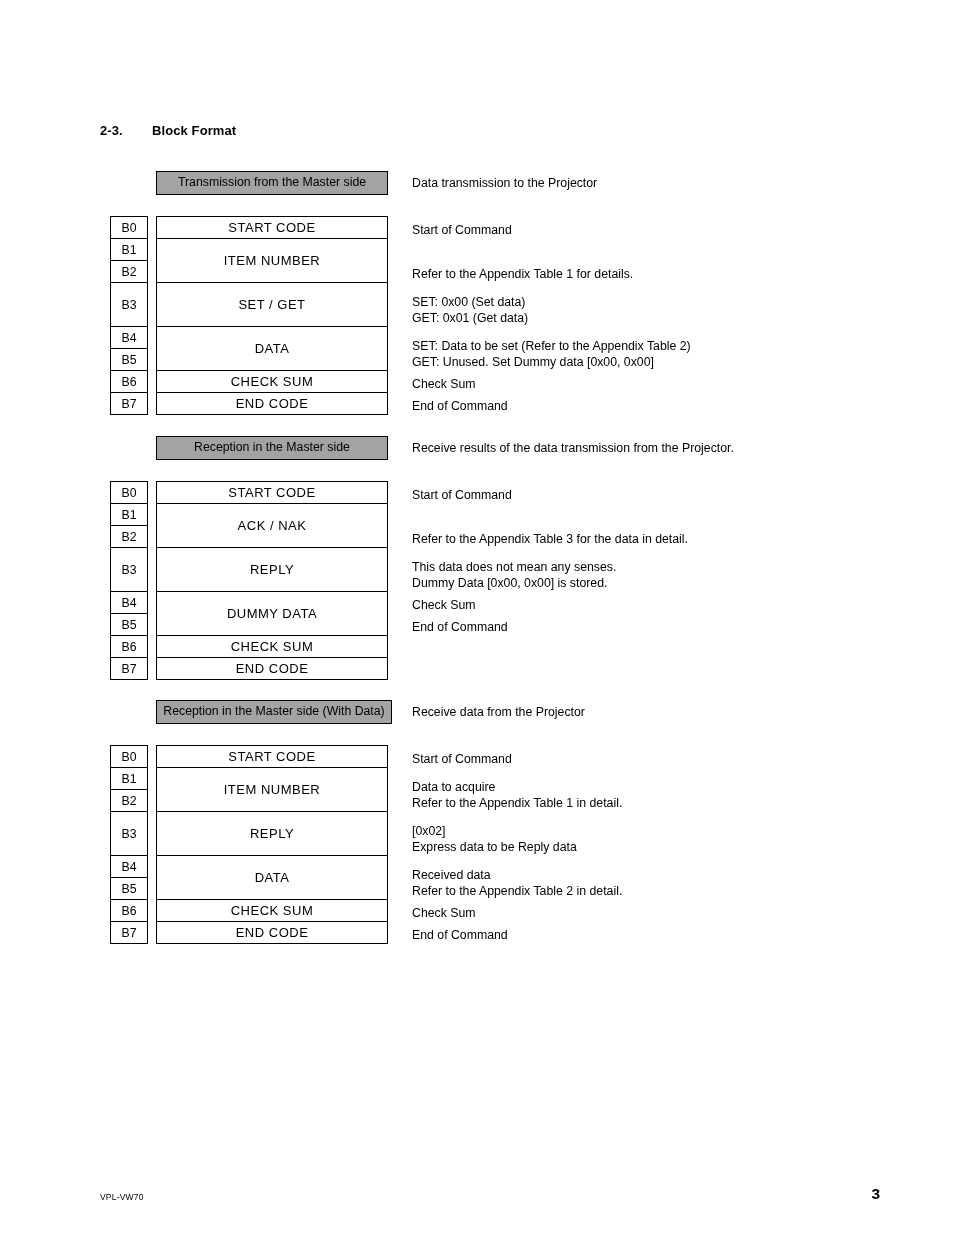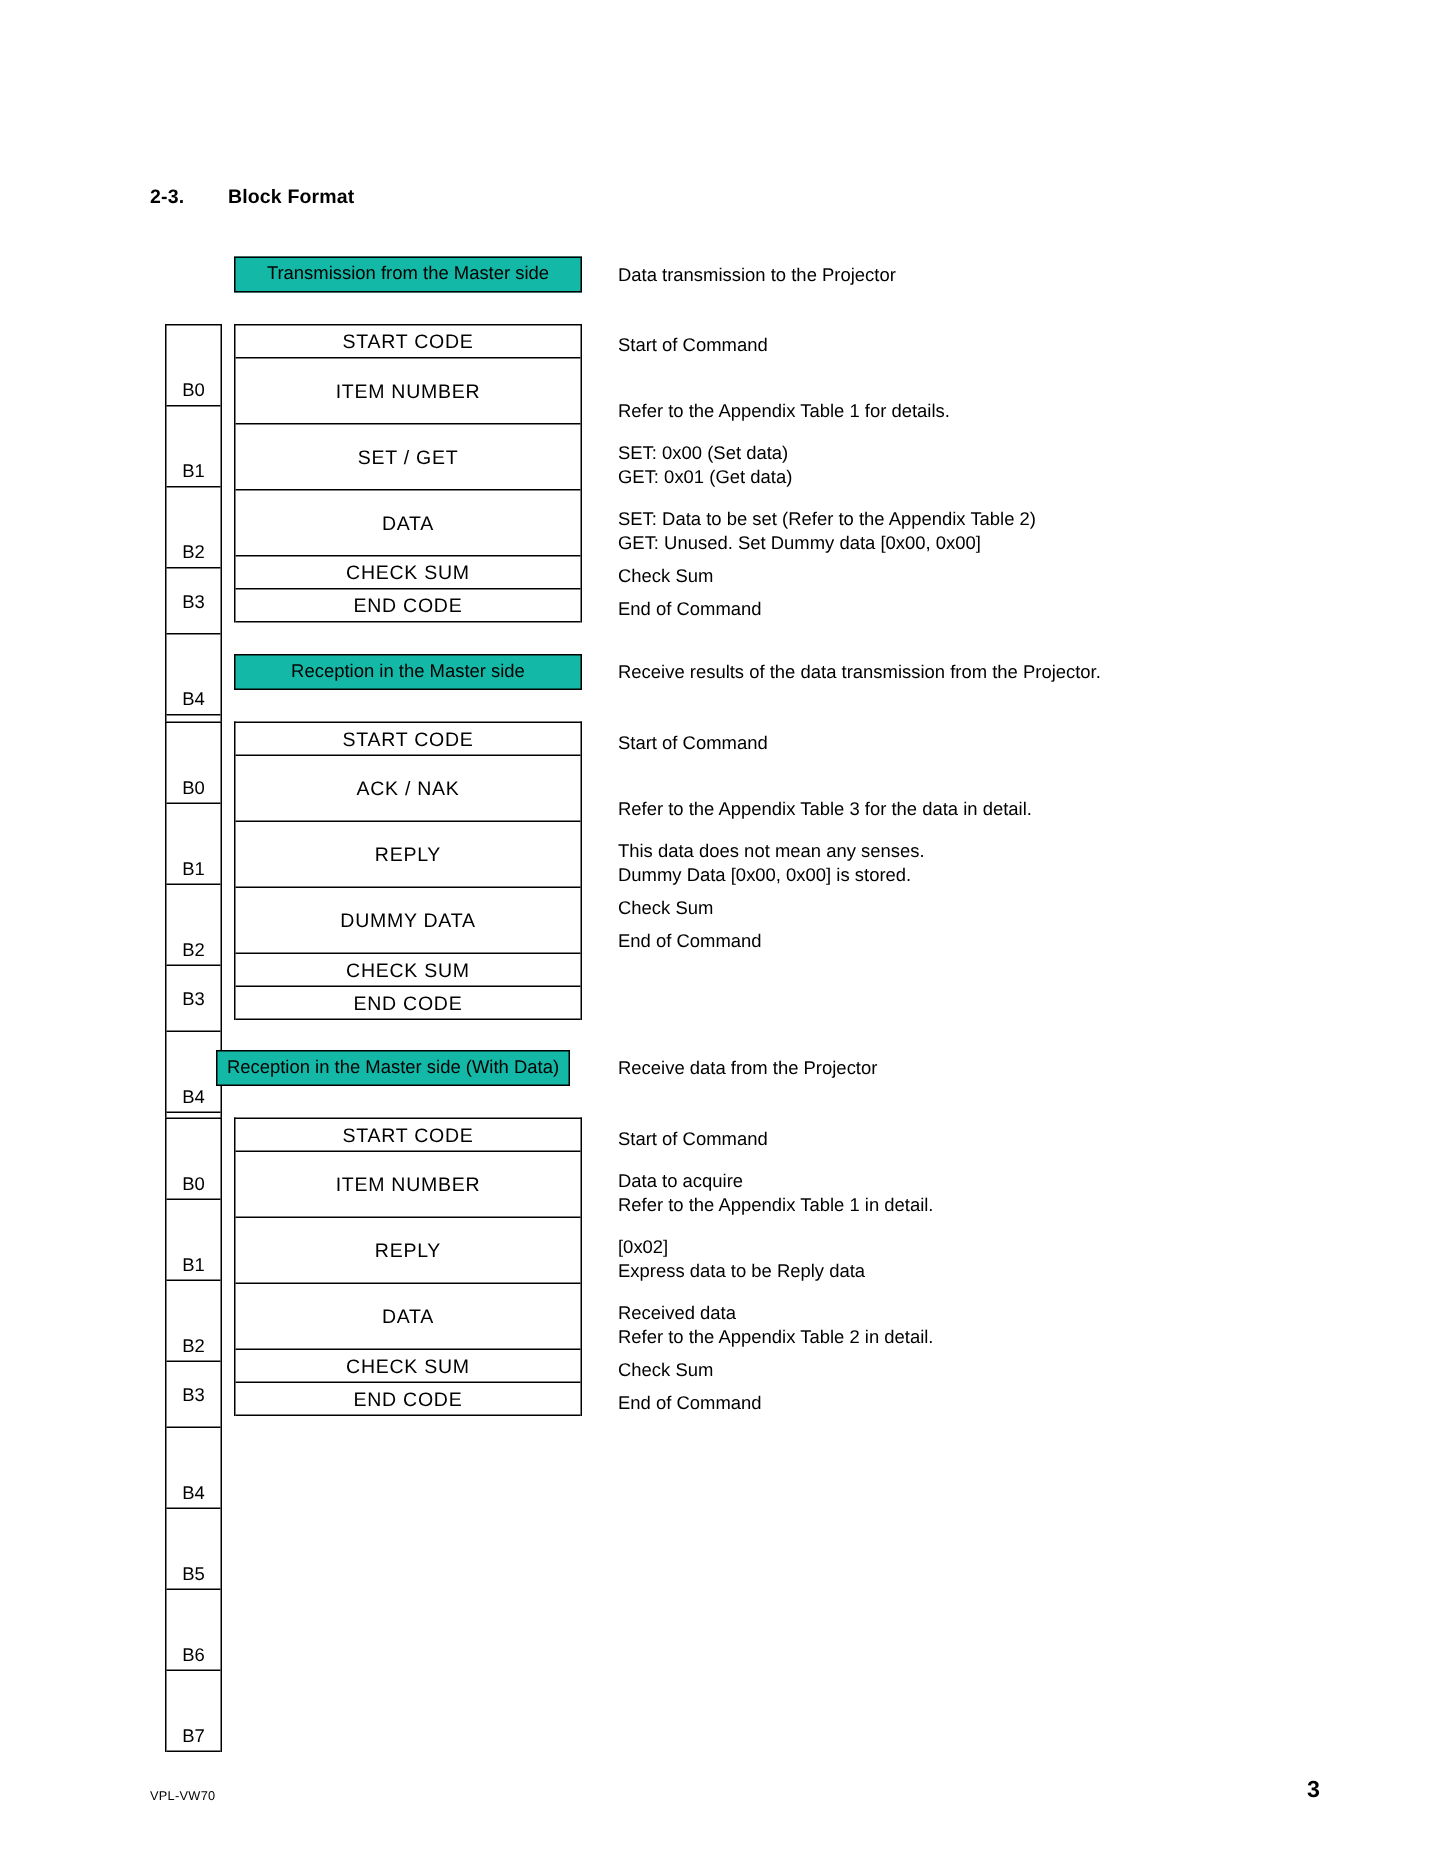--- a/index.html
+++ b/index.html
@@ -44,24 +44,24 @@
   
   .title-box {
     position: absolute;
     border: 1.6px solid #000;
     box-sizing: border-box;
     height: 24px;
     line-height: 21px;
     text-align: center;
     font-size: 12.3px;
     white-space: nowrap;
-    background: #14b8a6;
+    background: #a3a3a3;
   }
   .title-box.w-std { left: 156px; width: 232px; }
-  .title-box.w-wide { left: 144px; width: 236px; }
+  .title-box.w-wide { left: 156px; width: 236px; }
 
   .title-note {
     position: absolute;
     left: 412px;
     font-size: 12.3px;
     white-space: nowrap;
     line-height: 24px;
     height: 24px;
   }
 
@@ -102,21 +102,21 @@
     border-bottom: 1.6px solid #000;
     box-sizing: border-box;
     font-size: 13px;
     letter-spacing: 0.5px;
     text-align: center;
     display: flex;
     align-items: center;
     justify-content: center;
   }
 
-  .h1 { height: 22px; margin-top: 32px; }
+  .h1 { height: 22px; }
   .h2 { height: 44px; }
 
   
   .annos { position: absolute; left: 412px; top: 0; width: 470px; }
   .anno {
     box-sizing: border-box;
     font-size: 12.3px;
     display: flex;
     flex-direction: column;
     justify-content: flex-end;

